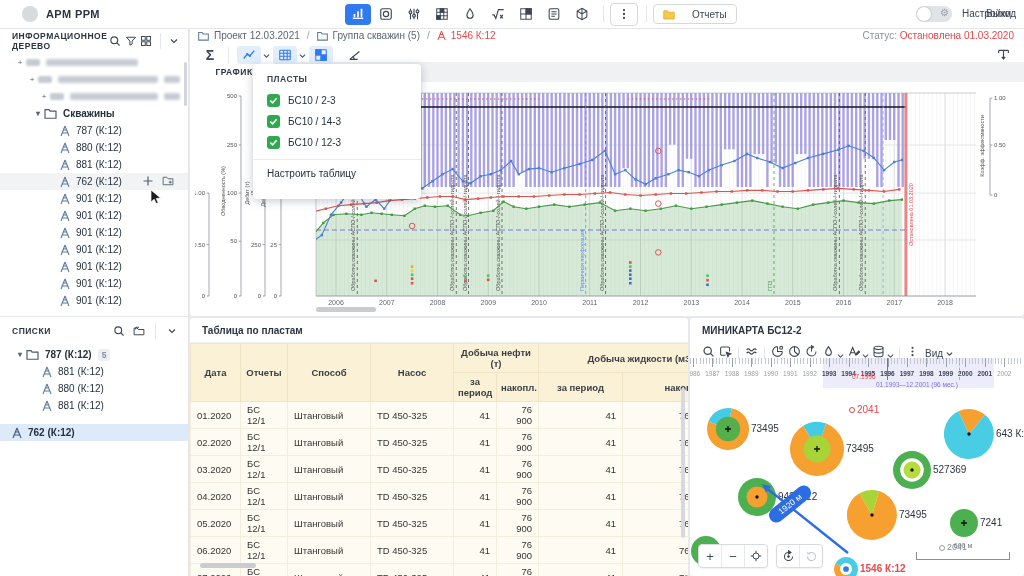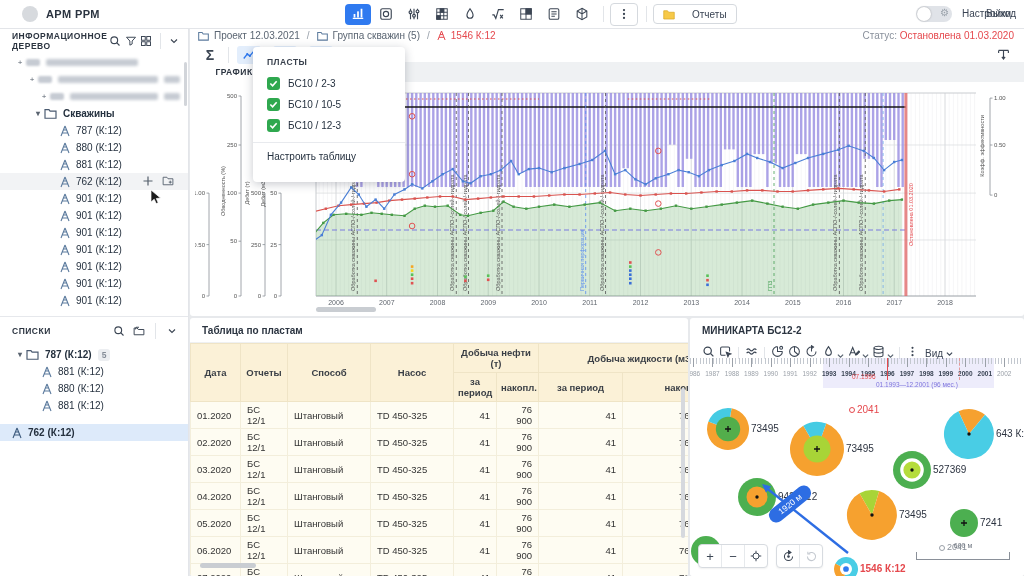--- a/index.html
+++ b/index.html
@@ -50,21 +50,21 @@
   .ct-btn.on{background:#e3eefc;color:#2f7af0;}
   .ct-caret{color:#55606d;width:10px;display:flex;justify-content:center;cursor:pointer;}
   .ct-caret svg{width:7px;height:7px;}
   #transpose-icon{position:absolute;right:14px;top:4px;color:#3c4654;cursor:pointer;}
   
   #tabbar{position:absolute;left:190px;top:62px;width:834px;height:20px;background:#eff1f3;z-index:4;}
   #graph-tab{position:absolute;left:0;top:0;width:88px;height:20px;background:#fff;display:flex;align-items:center;justify-content:center;font-size:8.5px;font-weight:bold;letter-spacing:.5px;color:#2b3440;cursor:pointer;}
   #chart-host{position:absolute;left:195px;top:86px;width:824px;height:234px;z-index:3;}
   #chart-hscroll{position:absolute;left:316px;top:307px;width:60px;height:5px;border-radius:3px;background:#c9cdd2;z-index:6;cursor:pointer;}
   
-  #layer-dropdown{position:absolute;left:253px;top:47px;width:152px;background:#fff;border-radius:4px;box-shadow:0 2px 10px rgba(30,40,60,.25);z-index:25;padding:8px 0 0 0;}
+  #layer-dropdown{position:absolute;left:253px;top:64px;width:168px;background:#fff;border-radius:4px;box-shadow:0 2px 10px rgba(30,40,60,.25);z-index:25;padding:8px 0 0 0;}
   #dd-title{font-size:8.5px;font-weight:bold;letter-spacing:.5px;color:#39414d;padding:2px 14px 6px;}
   .dd-item{display:flex;align-items:center;gap:8px;padding:4px 14px;font-size:10px;color:#25313f;cursor:pointer;}
   .cbx{width:13px;height:13px;border-radius:3px;background:#2fa84f;display:flex;align-items:center;justify-content:center;}
   #dd-sep{height:1px;background:#e8eaee;margin:6px 0 0;}
   #dd-footer{padding:8px 14px 20px;font-size:10px;color:#25313f;cursor:pointer;}
   
   #table-panel{position:absolute;left:190px;top:318px;width:498px;height:258px;background:#fff;border-radius:3px;overflow:hidden;z-index:2;}
   #table-title{font-size:10px;font-weight:bold;color:#2b3440;padding:7px 0 6px 12px;border-bottom:1px solid #eef0f2;}
   .ptab{border-collapse:collapse;table-layout:fixed;width:552px;font-size:9.5px;color:#333;}
   .ptab th{background:#fbf1d7;border:1px solid #efe4c6;font-weight:bold;padding:3px 4px;font-size:9.5px;color:#3a3f46;}
@@ -1053,21 +1053,21 @@
             </svg>
           </span>
           <span>БС10 / 2-3</span>
         </div>
         <div class="dd-item">
           <span class="cbx">
             <svg width="9" height="9" viewBox="0 0 10 10">
               <polyline points="1.5,5 4,7.5 8.5,2.5" fill="none" stroke="#fff" stroke-width="1.8"></polyline>
             </svg>
           </span>
-          <span>БС10 / 10-5</span>
+          <span>БС10 / 14-3</span>
         </div>
         <div class="dd-item">
           <span class="cbx">
             <svg width="9" height="9" viewBox="0 0 10 10">
               <polyline points="1.5,5 4,7.5 8.5,2.5" fill="none" stroke="#fff" stroke-width="1.8"></polyline>
             </svg>
           </span>
           <span>БС10 / 12-3</span>
         </div>
       </div>

